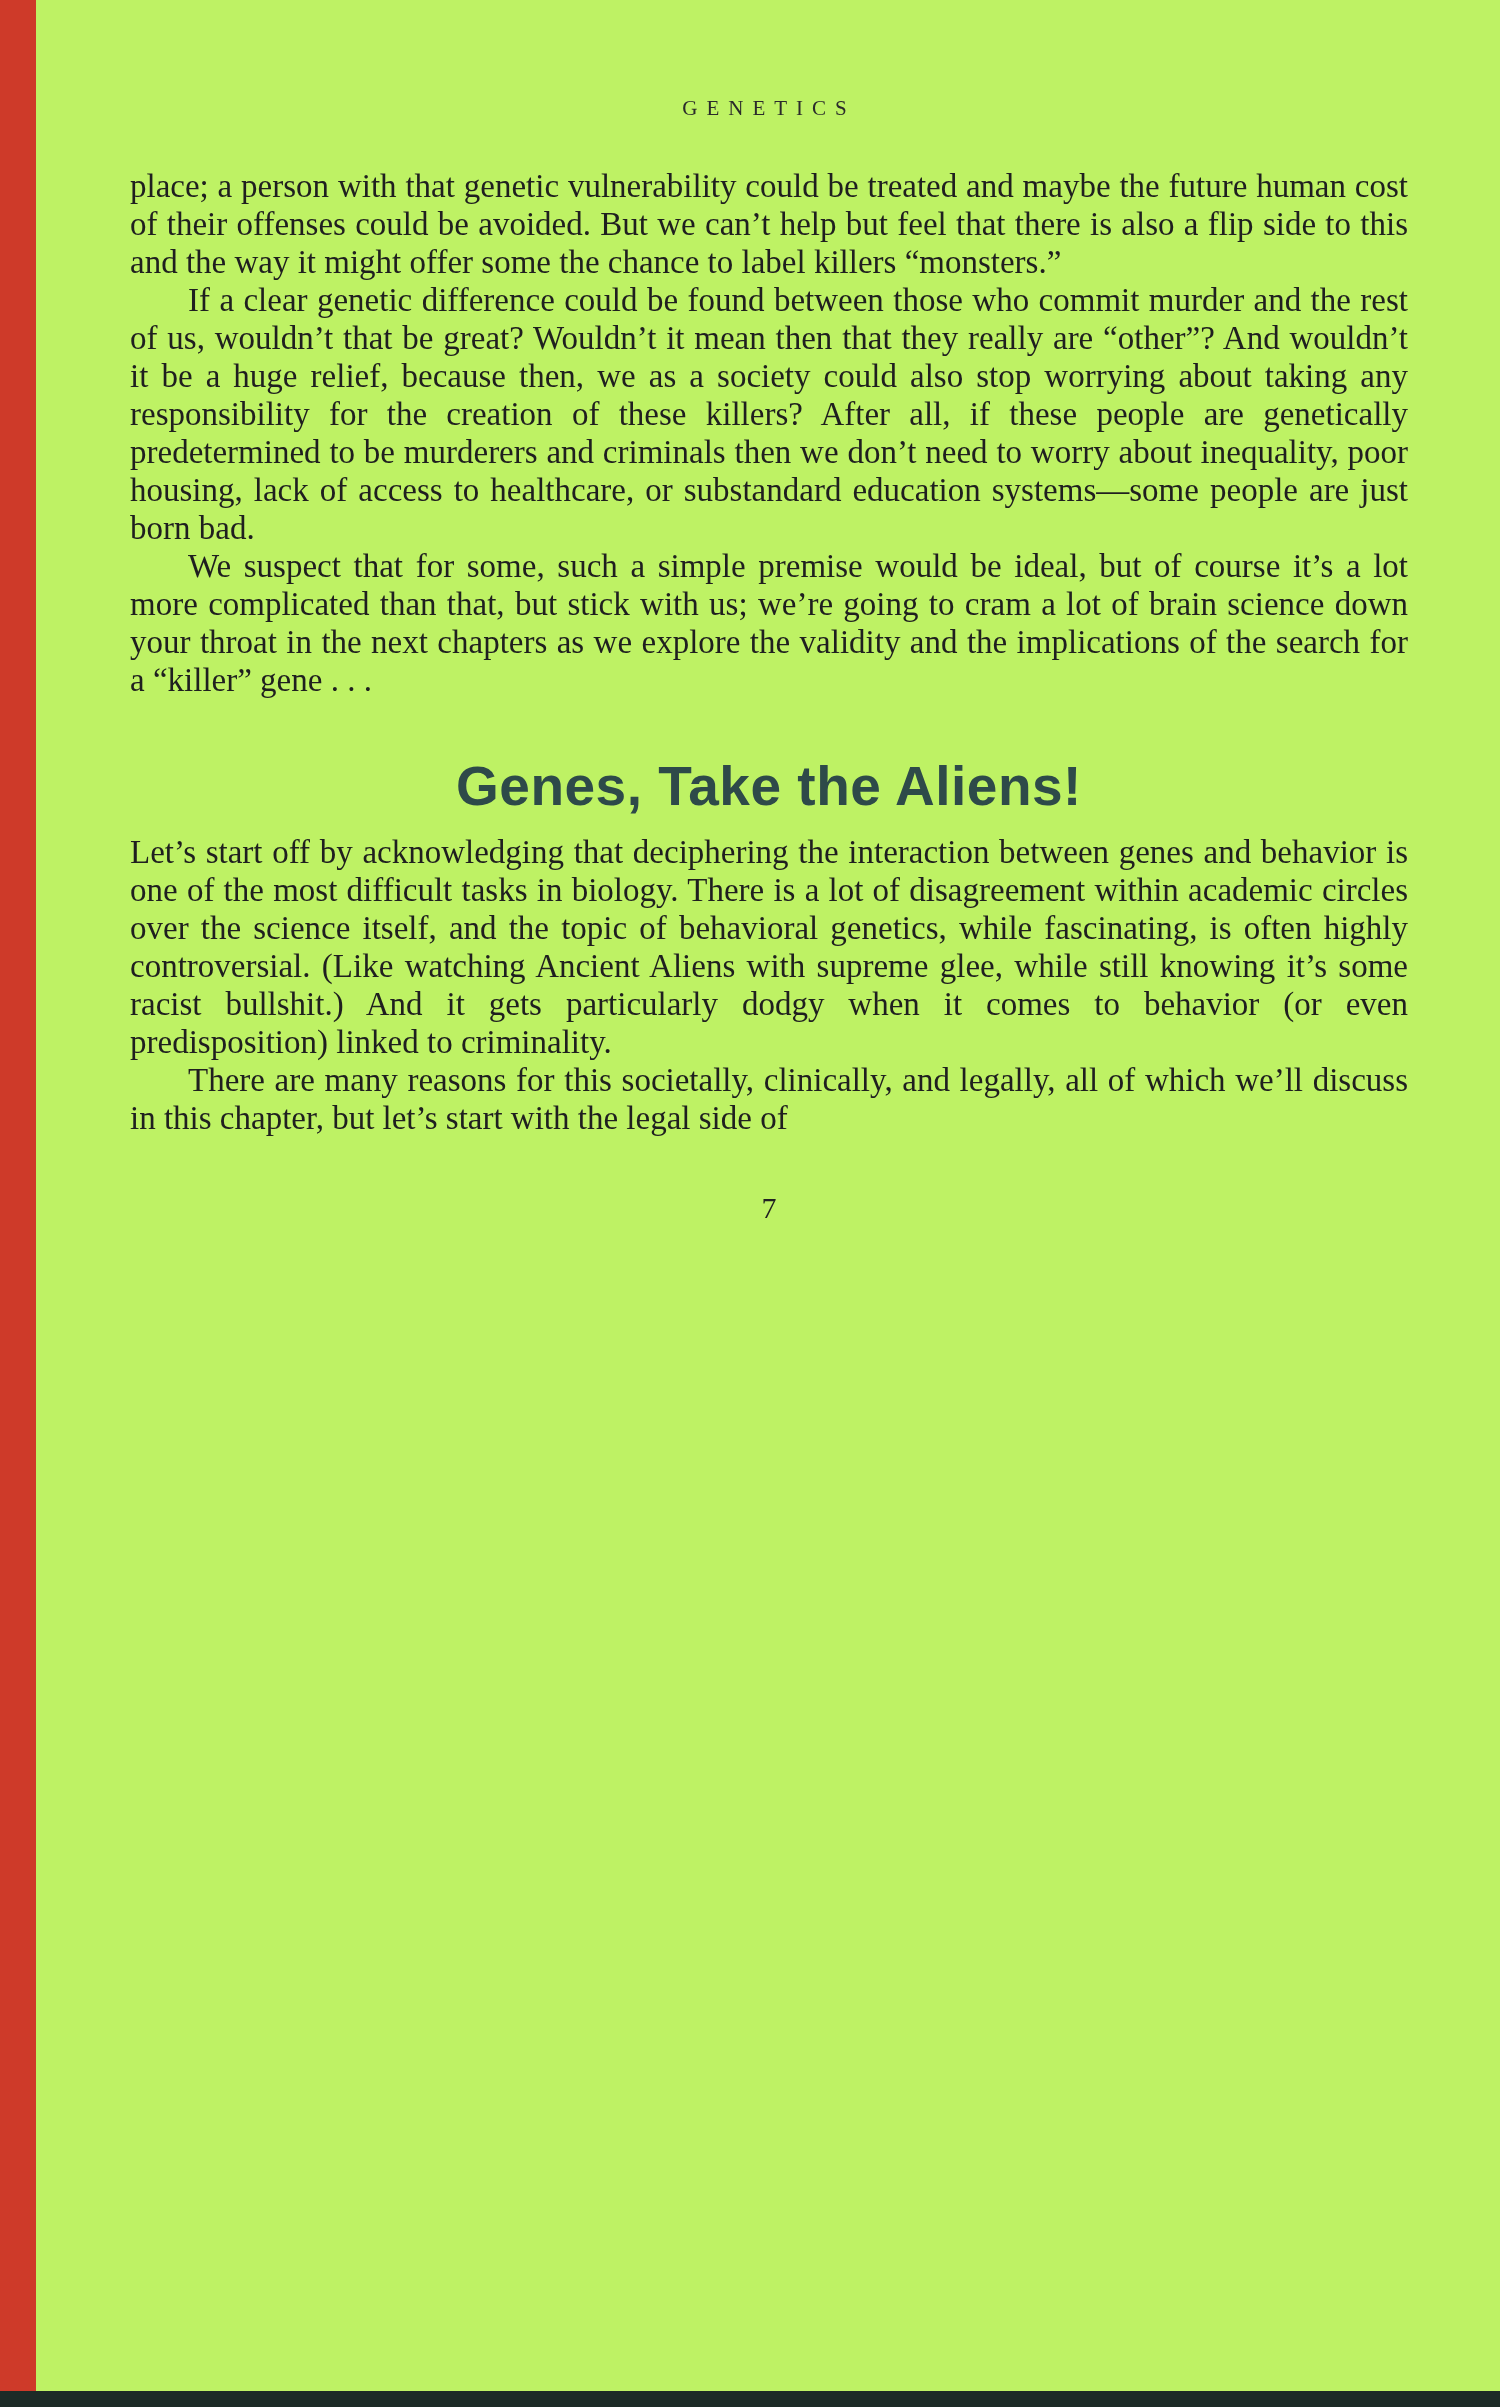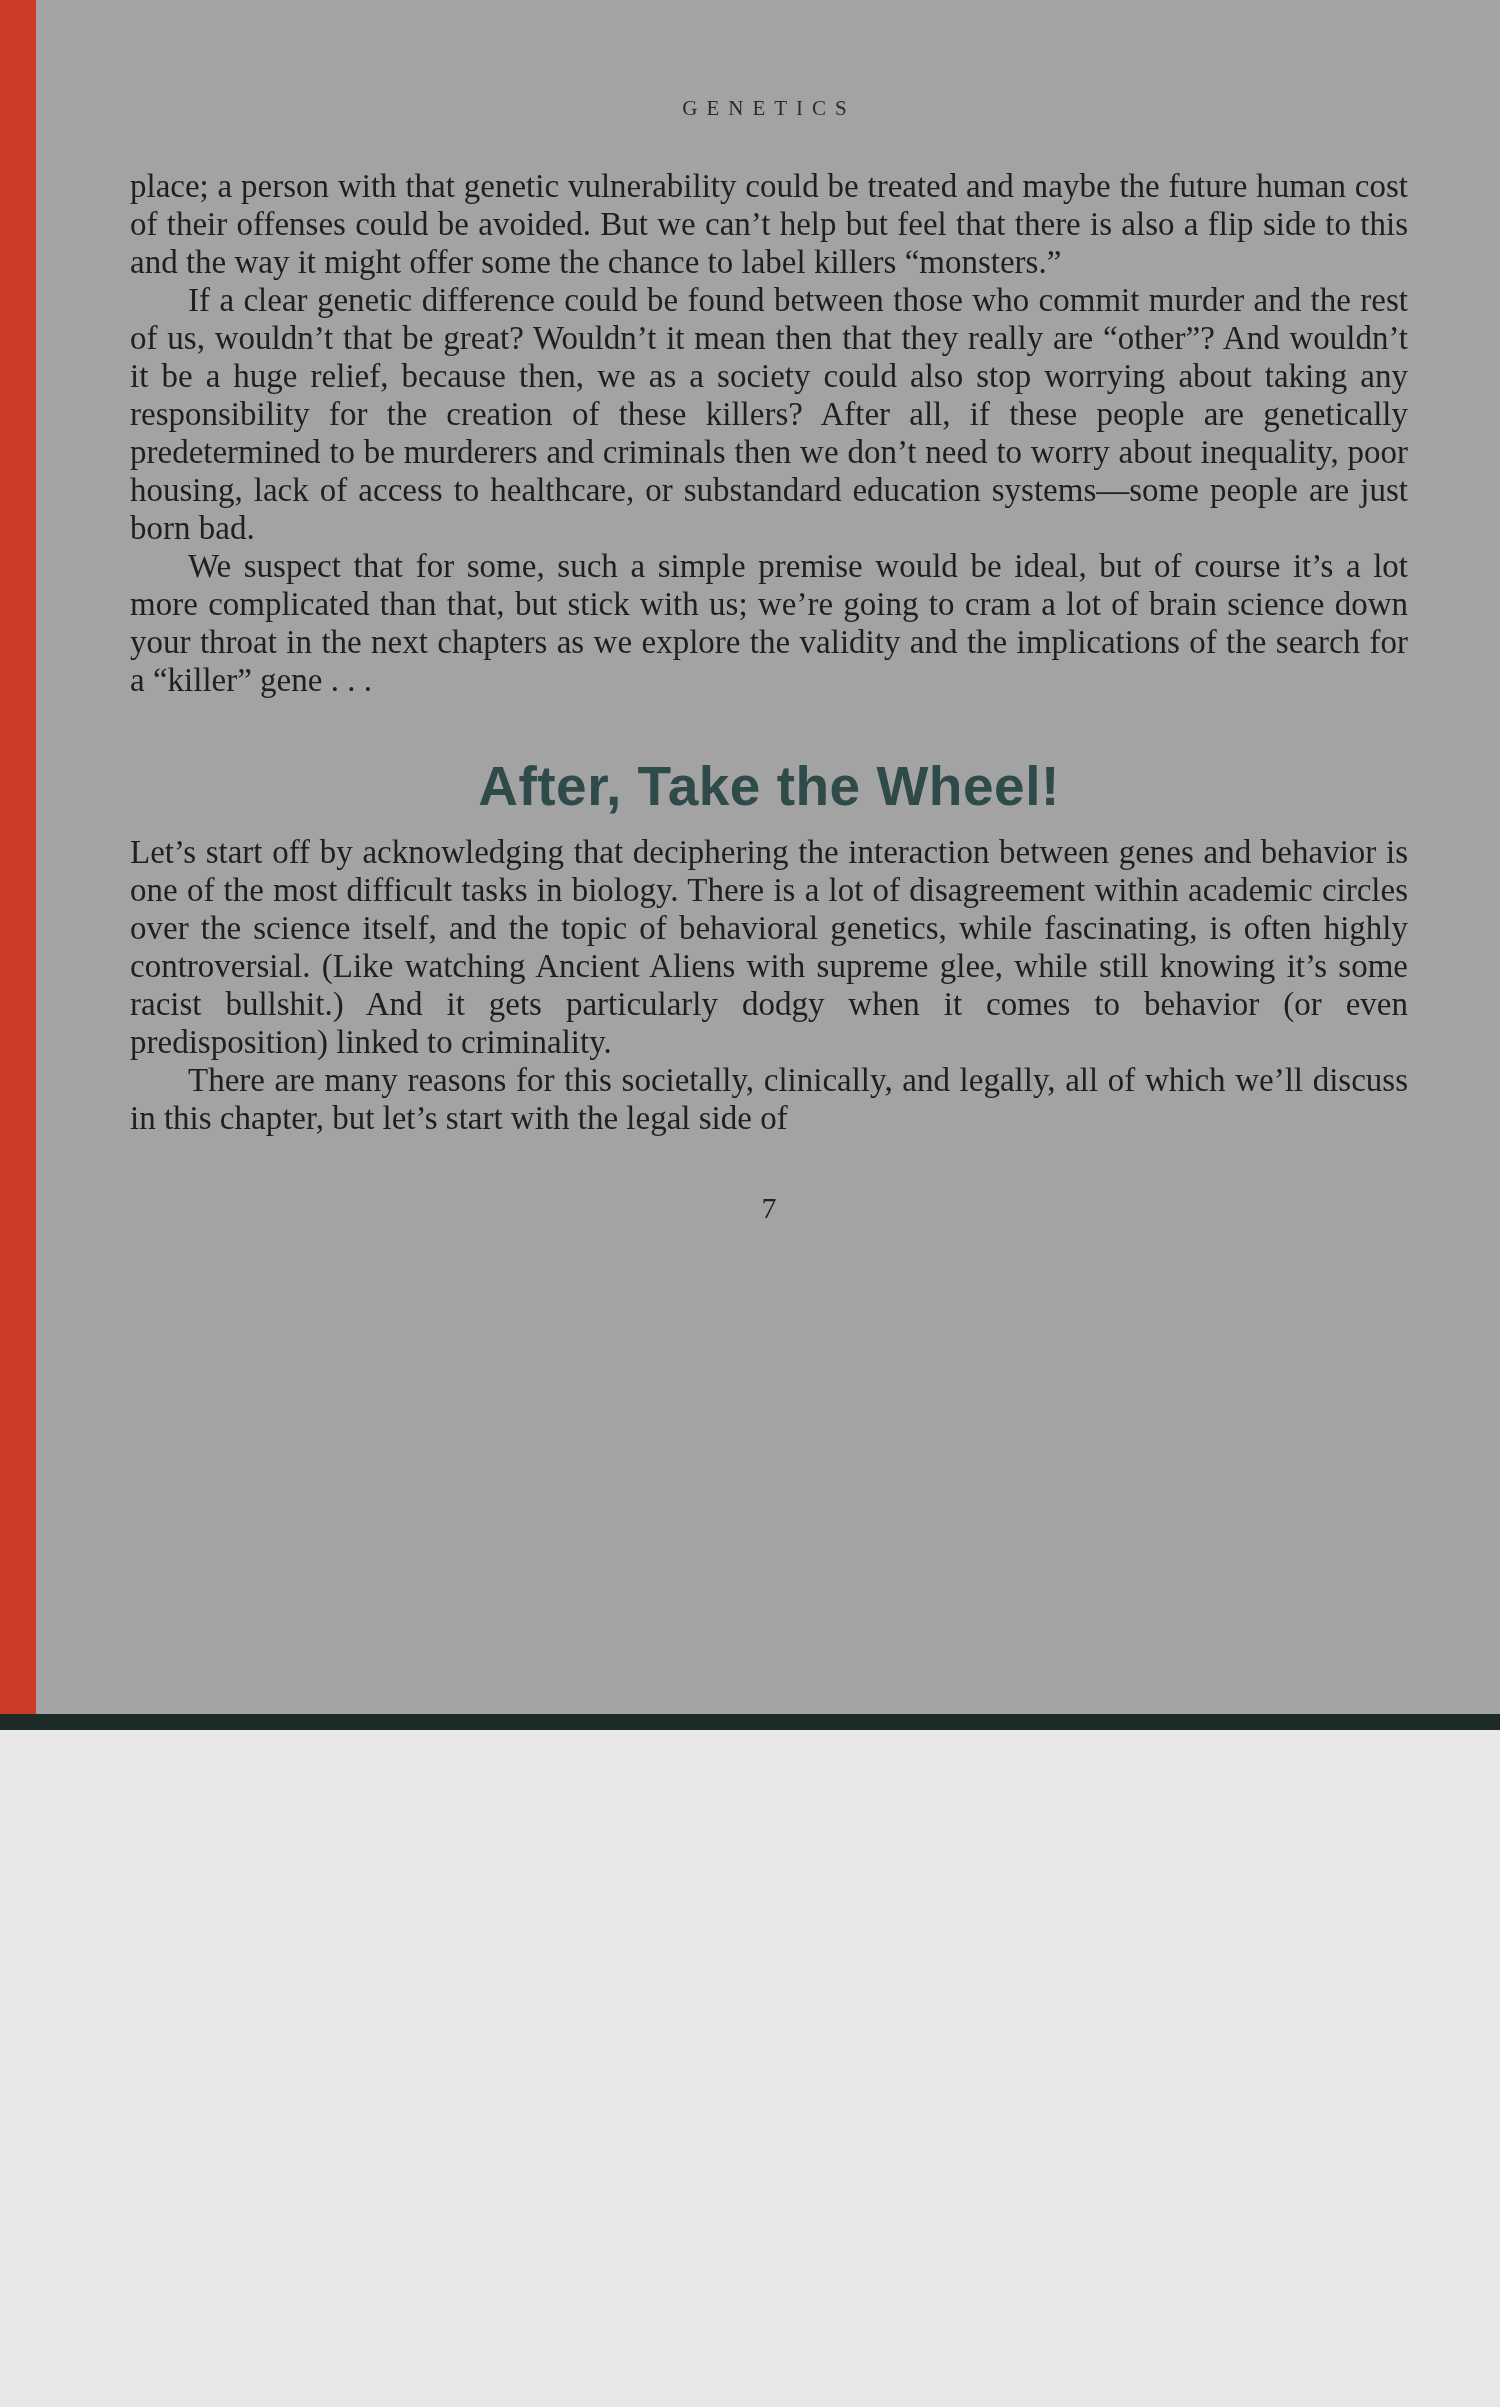--- a/index.html
+++ b/index.html
@@ -1,21 +1,21 @@
 <!DOCTYPE html>
 <html><head>
 <meta charset="utf-8">
 <style>
   html, body { margin: 0; padding: 0; background: #e8e8e8; }
   .page {
     position: relative;
     width: 1500px;
-    height: 1730px;
+    height: 2407px;
     margin: 0 auto;
-    background: #a3a3a3;
+    background: #bef264;
     overflow: hidden;
     font-family: "Liberation Serif", serif;
   }
   .spine-strip {
     position: absolute;
     left: 0; top: 0;
     width: 36px; height: 100%;
     background: #ce3a29;
   }
   .footer-bar {
@@ -77,21 +77,21 @@
     <div class="running-head">GENETICS</div>
 
     <div class="body-text">
 
       <p class="para"><span>place; a person with that genetic vulnerability could be treated and maybe the future human cost of their offenses could be avoided. But we can’t help but feel that there is also a flip side to this and the way it might offer some the chance to label killers “monsters.”</span></p>
 
       <p class="para indent"><span>If a clear genetic difference could be found between those who commit murder and the rest of us, wouldn’t that be great? Wouldn’t it mean then that they really are “other”? And wouldn’t it be a huge relief, because then, we as a society could also stop worrying about taking any responsibility for the creation of these killers? After all, if these people are genetically predetermined to be murderers and criminals then we don’t need to worry about inequality, poor housing, lack of access to healthcare, or substandard education systems—some people are just born bad.</span></p>
 
       <p class="para indent"><span>We suspect that for some, such a simple premise would be ideal, but of course it’s a lot more complicated than that, but stick with us; we’re going to cram a lot of brain science down your throat in the next chapters as we explore the validity and the implications of the search for a “killer” gene . . .</span></p>
 
-      <h1 class="section-heading">After, Take the Wheel!</h1>
+      <h1 class="section-heading">Genes, Take the Aliens!</h1>
 
       <p class="para"><span>Let’s start off by acknowledging that deciphering the interaction between genes and behavior is one of the most difficult tasks in biology. There is a lot of disagreement within academic circles over the science itself, and the topic of behavioral genetics, while fascinating, is often highly controversial. </span><span class="it">(Like watching </span><span class="rm">Ancient Aliens</span><span class="it"> with supreme glee, while still knowing it’s some racist bullshit.)</span><span> And it gets particularly dodgy when it comes to behavior (or even predisposition) linked to criminality.</span></p>
 
       <p class="para indent"><span>There are many reasons for this societally, clinically, and legally, all of which we’ll discuss in this chapter, but let’s start with the legal side of</span></p>
 
       <div class="page-number">7</div>
 
     </div>
   </div>
 

